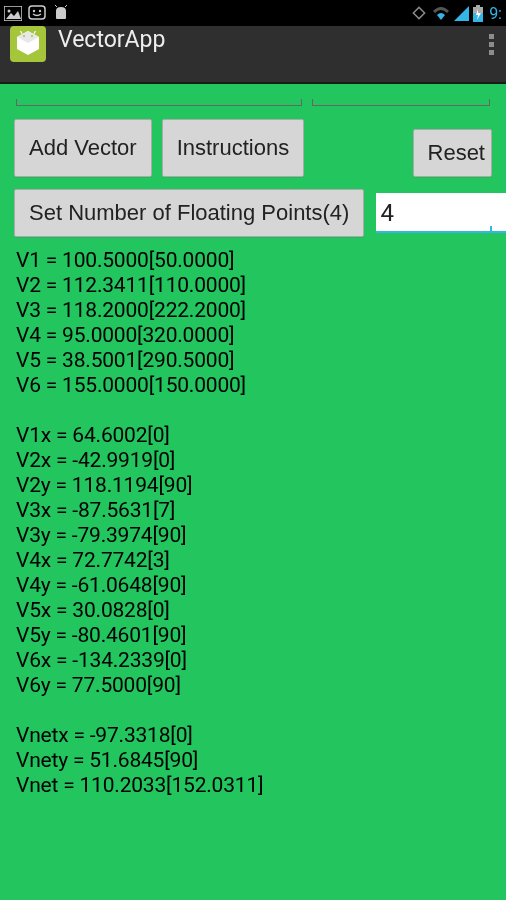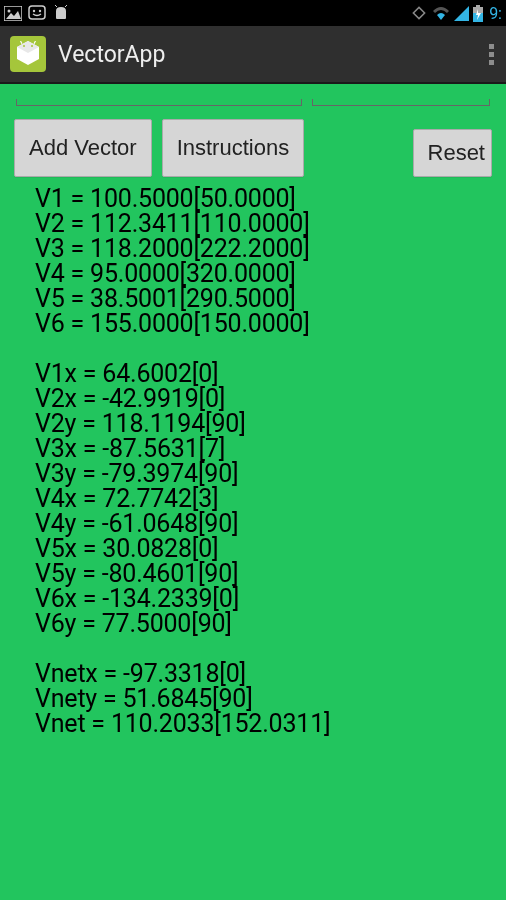--- a/index.html
+++ b/index.html
@@ -2,42 +2,42 @@
 <html><head>
 <meta charset="utf-8">
 <style>
 * { margin: 0; padding: 0; box-sizing: border-box; }
 html, body { width: 506px; height: 900px; overflow: hidden; font-family: Roboto, "Helvetica Neue", Arial, sans-serif; background: #fff; }
 .status-bar { height: 26px; background: #000; color: #fff; display: flex; align-items: center; padding: 0 4px; font-size: 14px; }
 .status-left { display: flex; gap: 6px; align-items: center; }
 .status-right { margin-left: auto; display: flex; gap: 4px; align-items: center; }
 .status-icon svg { display: block; }
 .clock { color: #33b5e5; font-size: 16px; margin-left: 2px; }
-.action-bar { height: 58px; background: #2f2f2f; display: flex; align-items: center; padding: 0 10px; color: #fff; border-bottom: 2px solid #1a1a1a; }
+.action-bar { height: 58px; background: #2f2f2f; display: flex; padding: 0 10px; color: #fff; border-bottom: 2px solid #1a1a1a; }
 .app-icon { width: 36px; height: 36px; background: #a5c63b; border-radius: 4px; display: flex; align-items: center; justify-content: center; margin-right: 12px; }
 .app-icon svg { width: 22px; height: 26px; }
 .app-title { font-size: 23px; font-weight: 400; color: #eee; }
 .overflow { margin-left: auto; display: flex; flex-direction: column; gap: 3px; padding: 8px; opacity: 0.6; margin-right: -6px; }
 .overflow span { width: 5px; height: 5px; background: #ccc; display: block; }
 .content { background: #22c55e; height: 892px; overflow: hidden; }
 .top-fields { height: 28px; border-bottom: 1px solid transparent; display: flex; gap: 10px; padding: 0 16px; }
 .field { flex: 1; height: 22px; border-bottom: 1px solid #666; position: relative; }
 .field::before, .field::after { content: ""; position: absolute; bottom: 0; width: 1px; height: 6px; background: #666; }
 .field::before { left: 0; } .field::after { right: 0; }
 .field.wide { flex: 1.6; }
 .btn-row { display: flex; gap: 10px; padding: 7px 14px; }
 .btn { background: #d6d6d6; border: 1px solid #aaa; border-radius: 2px; font-size: 22px; color: #222; padding: 10px 14px; white-space: nowrap; box-shadow: 0 1px 0 rgba(0,0,0,0.05); }
 .btn.reset { margin-left: auto; padding-right: 6px; margin-top: 10px; }
 .btn-row2 { display: flex; gap: 12px; padding: 5px 14px 9px; align-items: center; }
 .btn.float { flex: 0 0 auto; font-size: 22px; }
 .float-input { flex: 1; border: none; border-bottom: 2px solid #33b5e5; font-size: 24px; padding: 6px 4px 4px; outline: none; font-family: inherit; color: #222; min-width: 0; position: relative; }
 .float-wrap { flex: 1; min-width: 0; position: relative; }
 .float-wrap::before, .float-wrap::after { content: ""; position: absolute; bottom: 0; width: 2px; height: 7px; background: #33b5e5; }
 .float-wrap::before { left: 0; } .float-wrap::after { right: 0; }
-.results { padding: 2px 16px; font-size: 25px; line-height: 25px; color: #000; font-family: Roboto, Arial, sans-serif; letter-spacing: -0.2px; margin-left: 19px; }
+.results { padding: 2px 16px; font-size: 21px; line-height: 25px; color: #000; font-family: Roboto, Arial, sans-serif; letter-spacing: -0.2px; }
 .results .blank { height: 25px; }
 .nav-bar { height: 54px; background: #000; display: flex; align-items: center; justify-content: space-around; }
 .nav-btn svg { width: 36px; height: 30px; }
 </style>
 </head>
 <body>
 
 <div class="status-bar">
   <div class="status-left">
     <span class="status-icon">
@@ -114,20 +114,24 @@
 <div class="content">
   <div class="top-fields">
     <div class="field wide"></div>
     <div class="field"></div>
   </div>
   <div class="btn-row">
     <button class="btn">Add Vector</button>
     <button class="btn">Instructions</button>
     <button class="btn reset">Reset</button>
   </div>
+  <div class="btn-row2">
+    <button class="btn float">Set Number of Floating Points(4)</button>
+    <div class="float-wrap"><input class="float-input" value="4" style=""></div>
+  </div>
   <div class="results">
     <div id="vectors-block">
         <div>V1 = 100.5000[50.0000]</div>
         <div>V2 = 112.3411[110.0000]</div>
         <div>V3 = 118.2000[222.2000]</div>
         <div>V4 = 95.0000[320.0000]</div>
         <div>V5 = 38.5001[290.5000]</div>
         <div>V6 = 155.0000[150.0000]</div>
       </div>
     <div class="blank"></div>

